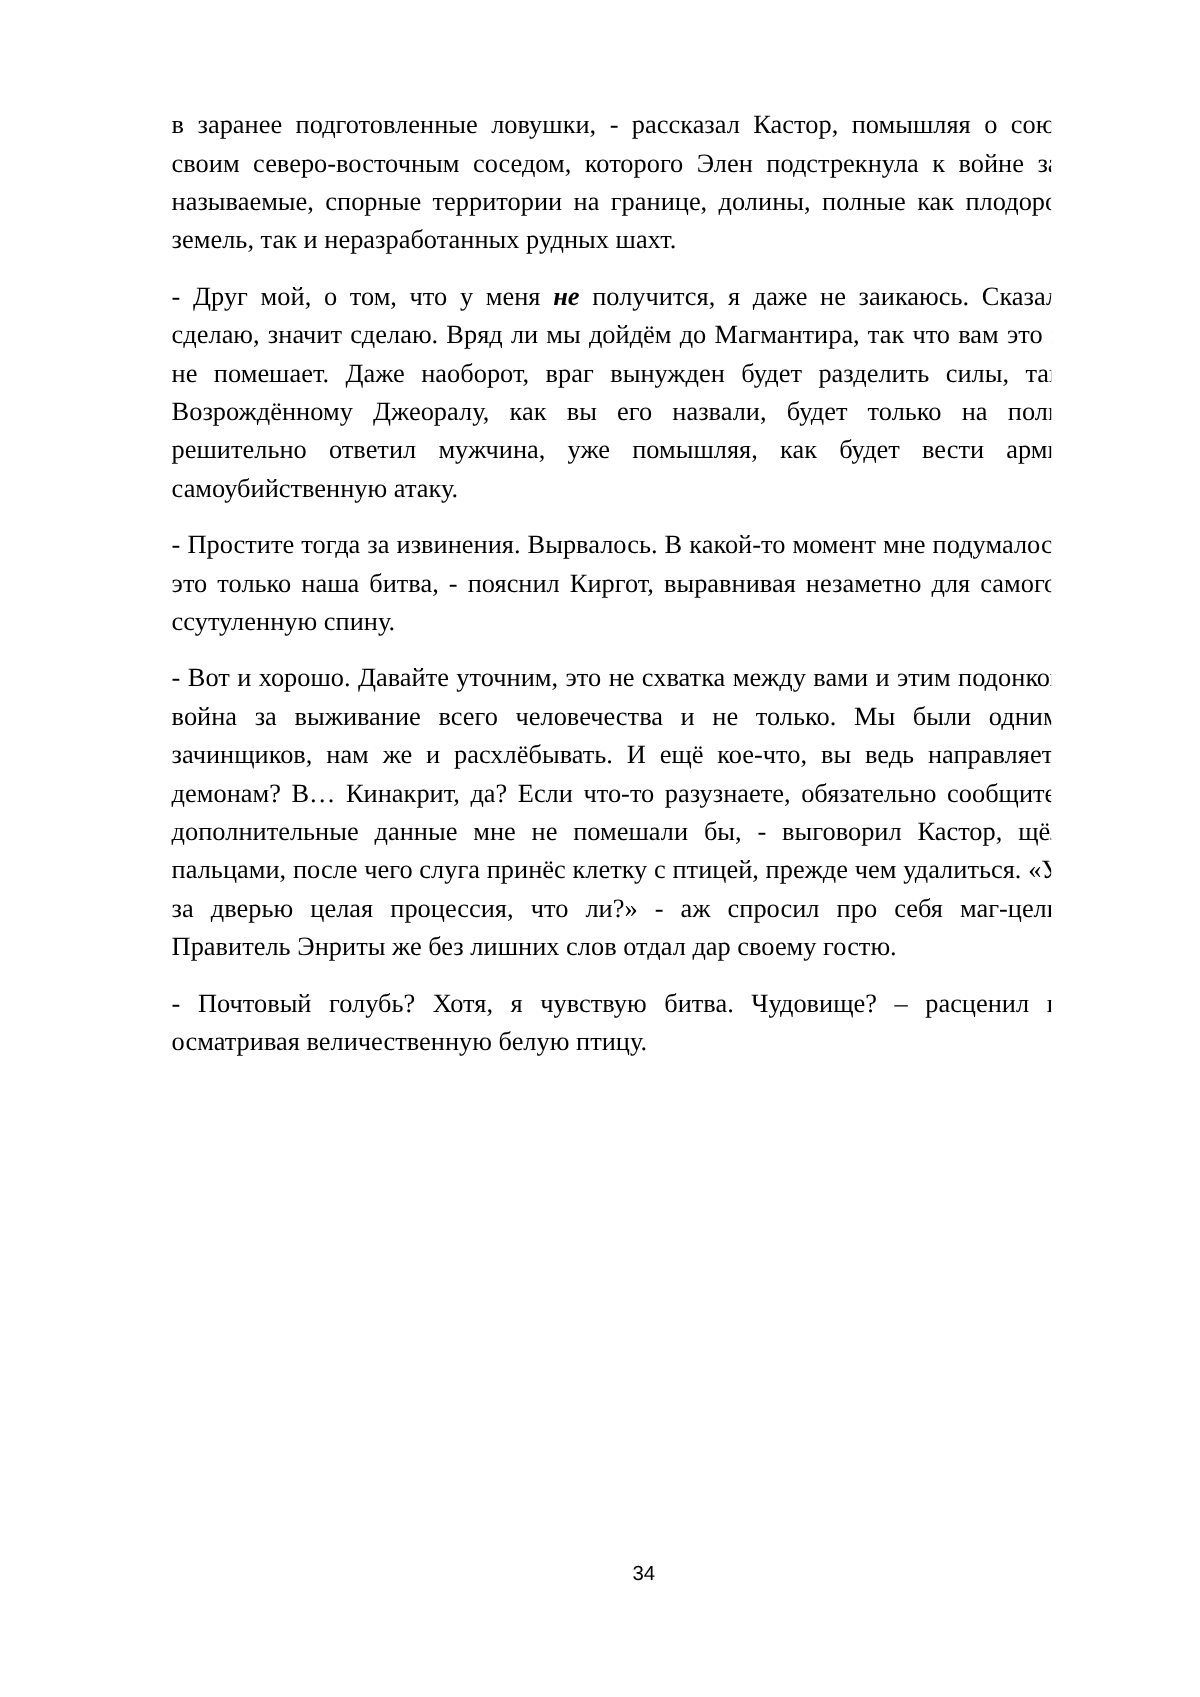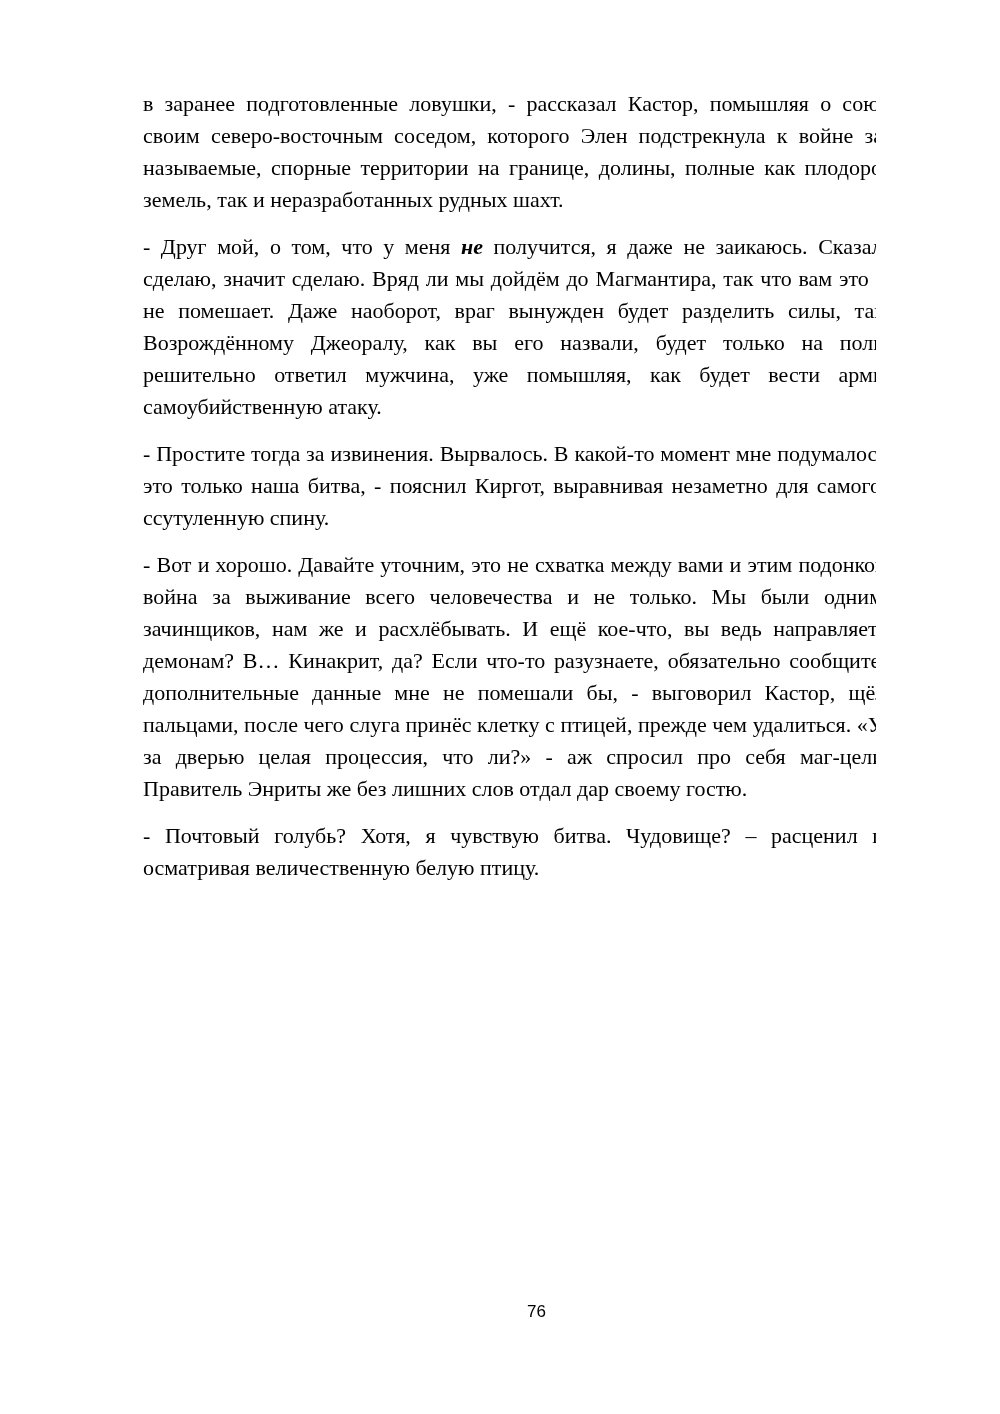--- a/index.html
+++ b/index.html
@@ -48,14 +48,14 @@
 <body>
 
 <div class="page">
   <div class="text-content">
     <p>в заранее подготовленные ловушки, - рассказал Кастор, помышляя о союзе со своим северо-восточным соседом, которого Элен подстрекнула к войне за, так называемые, спорные территории на границе, долины, полные как плодородных земель, так и неразработанных рудных шахт.</p>
     <p><span>- Друг мой, о том, что у меня </span><em class="emphasis">не</em><span> получится, я даже не заикаюсь. Сказал, что сделаю, значит сделаю. Вряд ли мы дойдём до Магмантира, так что вам это никак не помешает. Даже наоборот, враг вынужден будет разделить силы, так что Возрождённому Джеоралу, как вы его назвали, будет только на пользу, - решительно ответил мужчина, уже помышляя, как будет вести армию в самоубийственную атаку.</span></p>
     <p>- Простите тогда за извинения. Вырвалось. В какой-то момент мне подумалось, что это только наша битва, - пояснил Киргот, выравнивая незаметно для самого себя ссутуленную спину.</p>
     <p>- Вот и хорошо. Давайте уточним, это не схватка между вами и этим подонком, это война за выживание всего человечества и не только. Мы были одними из зачинщиков, нам же и расхлёбывать. И ещё кое-что, вы ведь направляетесь к демонам? В… Кинакрит, да? Если что-то разузнаете, обязательно сообщите мне, дополнительные данные мне не помешали бы, - выговорил Кастор, щёлкнув пальцами, после чего слуга принёс клетку с птицей, прежде чем удалиться. «У него за дверью целая процессия, что ли?» - аж спросил про себя маг-целитель. Правитель Энриты же без лишних слов отдал дар своему гостю.</p>
     <p>- Почтовый голубь? Хотя, я чувствую битва. Чудовище? – расценил герой, осматривая величественную белую птицу.</p>
   </div>
-  <div class="page-number">76</div>
+  <div class="page-number">34</div>
 </div>
 
 </body></html>

